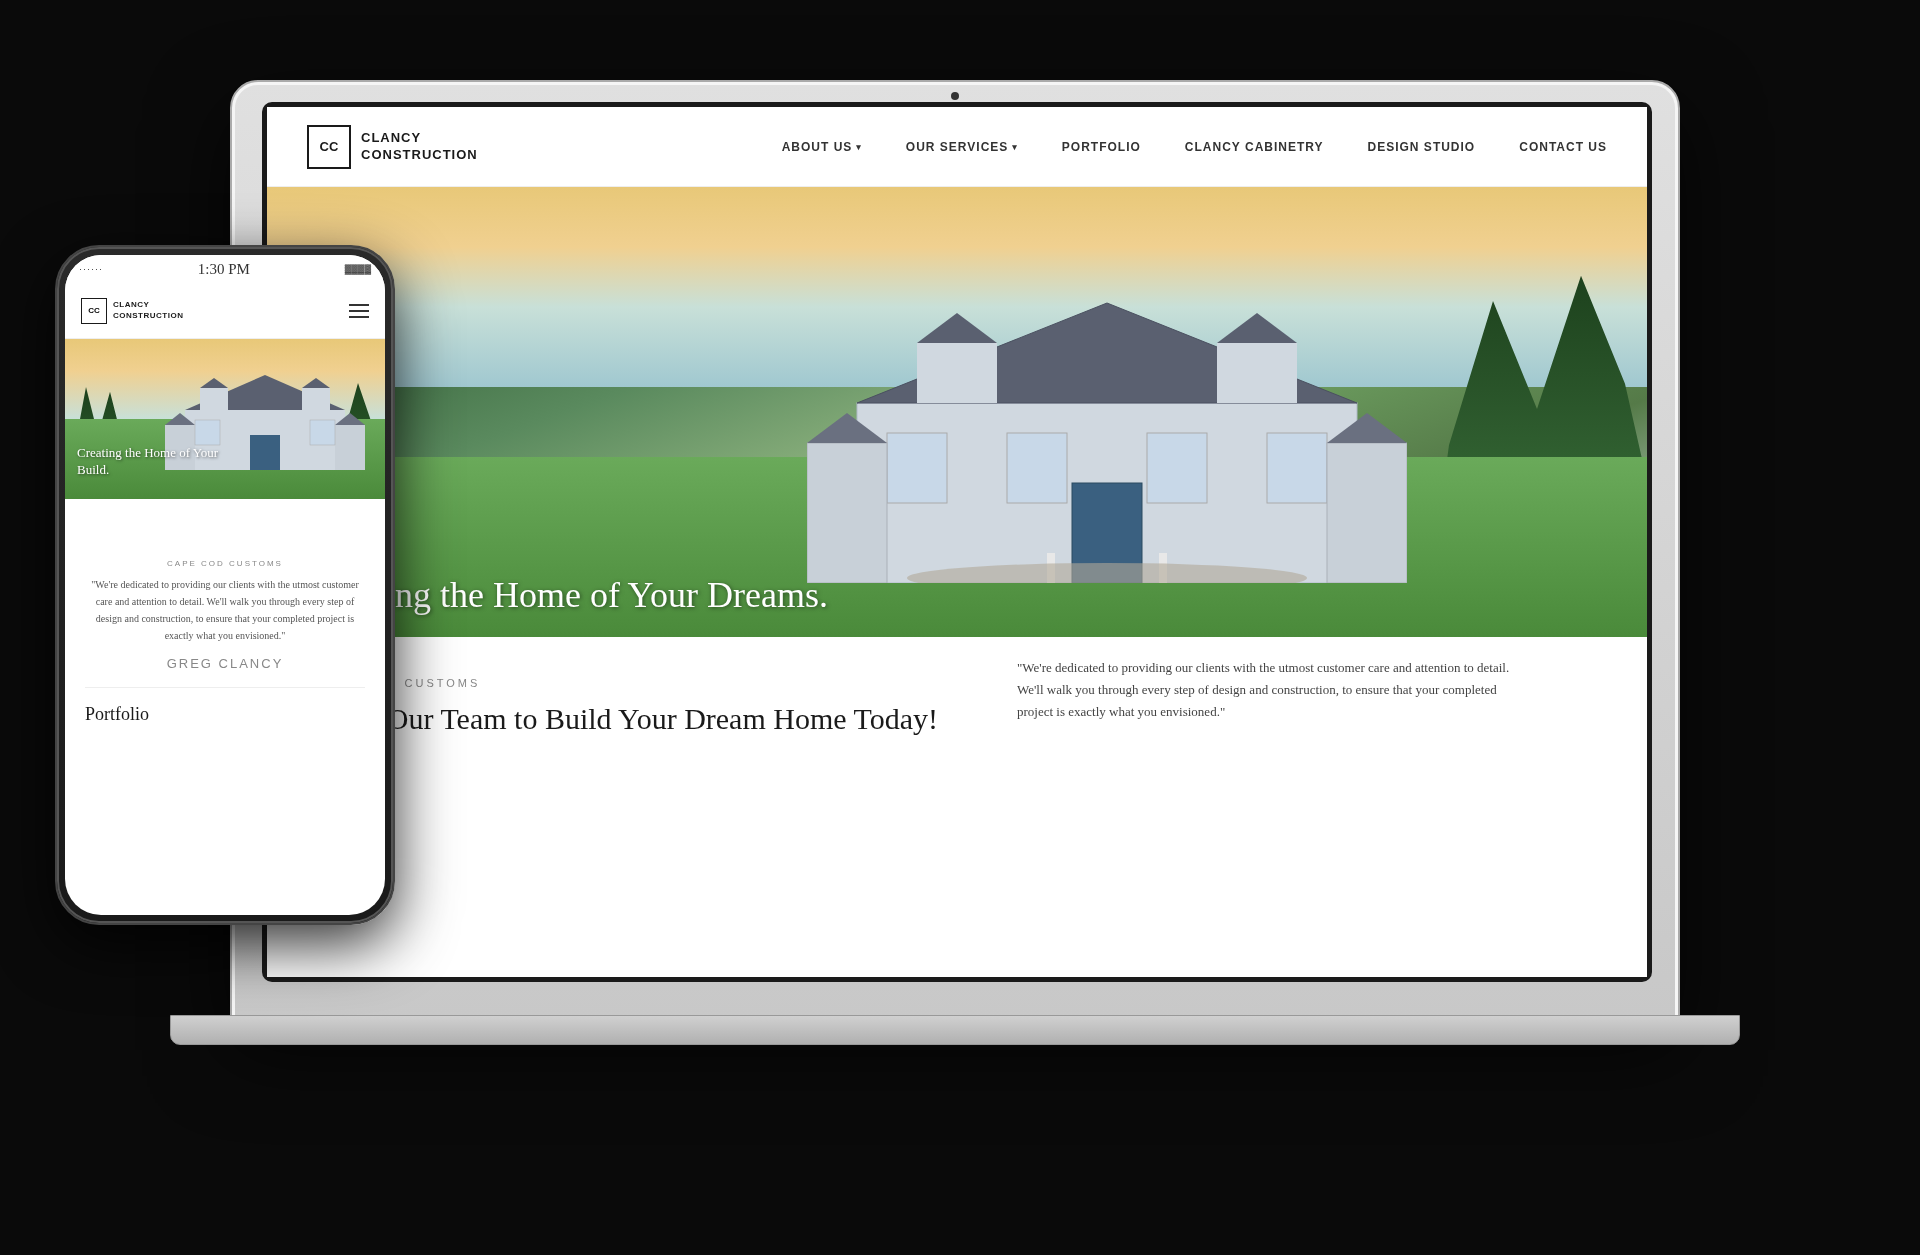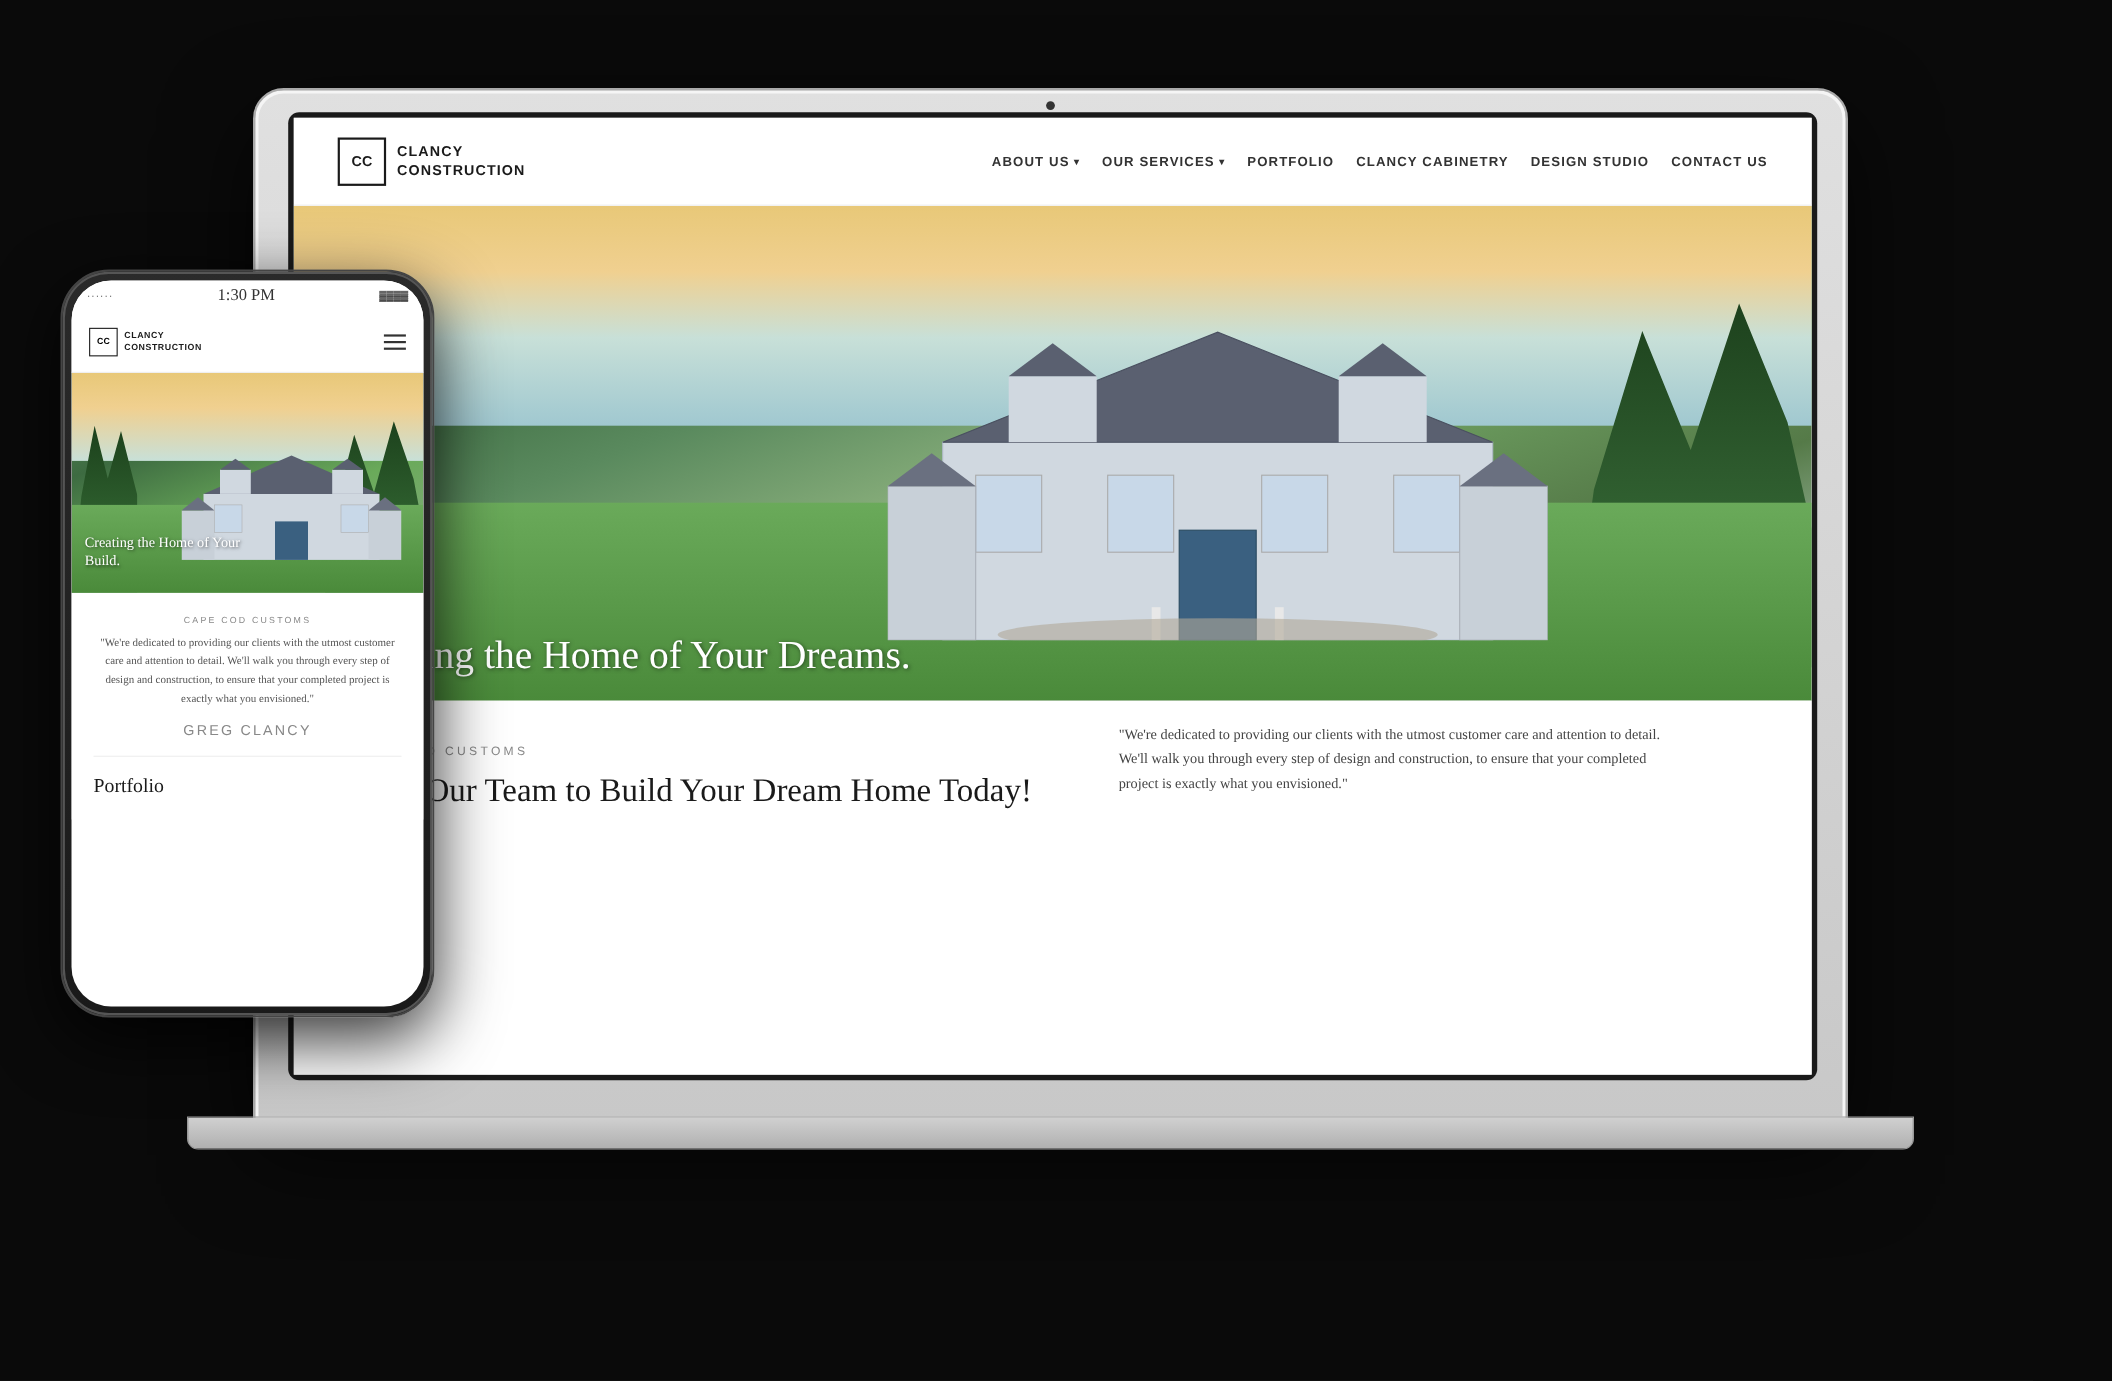--- a/index.html
+++ b/index.html
@@ -126,21 +126,21 @@
       font-size: 13px;
       font-weight: bold;
       color: #1a1a1a;
       line-height: 1.3;
       letter-spacing: 1px;
     }
 
     .nav-links {
       display: flex;
       align-items: center;
-      gap: 20px;
+      gap: 44px;
     }
 
     .nav-link {
       font-family: Arial, sans-serif;
       font-size: 12px;
       font-weight: 600;
       color: #333;
       letter-spacing: 1px;
       text-transform: uppercase;
       display: flex;
@@ -321,21 +321,21 @@
       width: 20px;
       height: 2px;
       background: #333;
       display: block;
     }
 
     
     .phone-hero {
       position: absolute;
       top: 56px; left: 0; right: 0;
-      height: 200px;
+      height: 160px;
       overflow: hidden;
     }
 
     .phone-hero-bg {
       width: 100%;
       height: 100%;
       background: linear-gradient(160deg, #5a8a5e 0%, #3d6b41 30%, #6aaa5a 60%, #8BA98A 100%);
       position: relative;
     }
 

